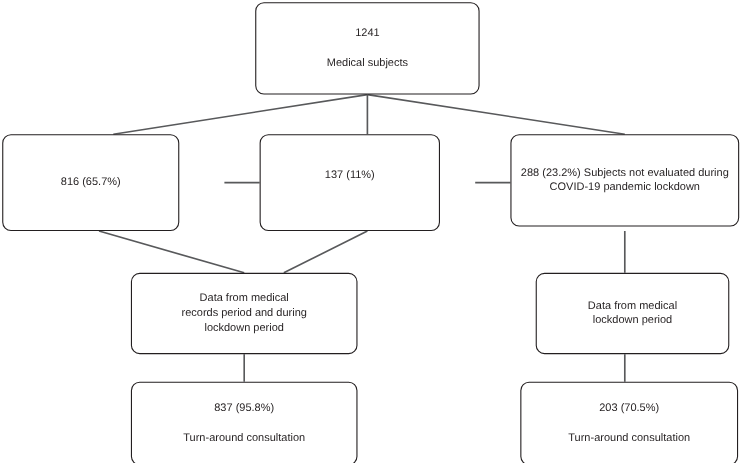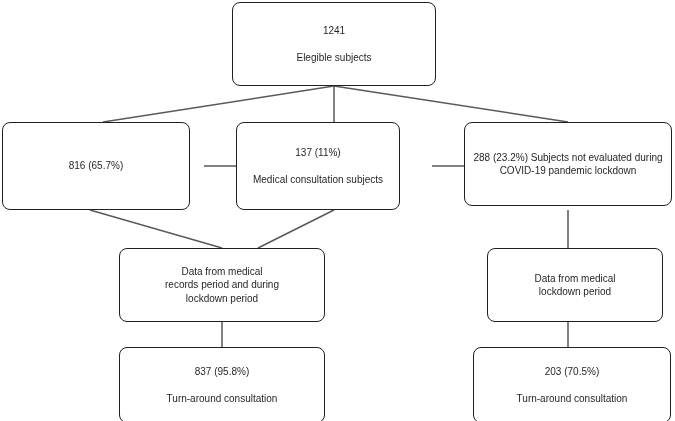--- a/index.html
+++ b/index.html
@@ -47,21 +47,21 @@
   }
   .node .gap {
     display: block;
     height: 13px;
   }
 
   
   #node-eligible   { left: 232px; top: 2px;   width: 204px; height: 84px; }
 
   
-  #node-telemonitoring { left: 2px;   top: 122px; width: 188px; height: 88px; }
+  #node-telemonitoring { left: 2px;   top: 122px; width: 161px; height: 88px; }
   #node-medical        { left: 236px; top: 122px; width: 164px; height: 88px; }
   #node-notevaluated   { left: 464px; top: 122px; width: 208px; height: 84px; }
 
   
   #node-records-during { left: 119px; top: 248px; width: 206px; height: 74px; }
   #node-records-before { left: 487px; top: 248px; width: 176px; height: 74px; }
 
   
   #node-turnaround-left  { left: 119px; top: 347px; width: 206px; height: 76px; }
   #node-turnaround-right { left: 473px; top: 347px; width: 198px; height: 76px; }
@@ -86,31 +86,30 @@
       <path d="M 568 210 L 568 248"></path>
 
       <path d="M 222 322 L 222 347"></path>
       <path d="M 568 322 L 568 347"></path>
     </g>
   </svg>
 
   <div class="node" id="node-eligible">
     <span class="line">1241</span>
     <span class="gap"></span>
-    <span class="line">Elegible subjects</span>
+    <span class="line">Medical subjects</span>
   </div>
 
   <div class="node" id="node-telemonitoring">
     <span class="line">816 (65.7%)</span>
   </div>
 
   <div class="node wrap" id="node-medical">
     <span class="line">137 (11%)</span>
     <span class="gap"></span>
-    <span class="line">Medical consultation subjects</span>
   </div>
 
   <div class="node wrap" id="node-notevaluated">
     <span class="line">288 (23.2%) Subjects not evaluated during COVID-19 pandemic lockdown</span>
   </div>
 
   <div class="node" id="node-records-during">
     <span class="line">Data from medical</span>
     <span class="line">records period and during</span>
     <span class="line">lockdown period</span>

